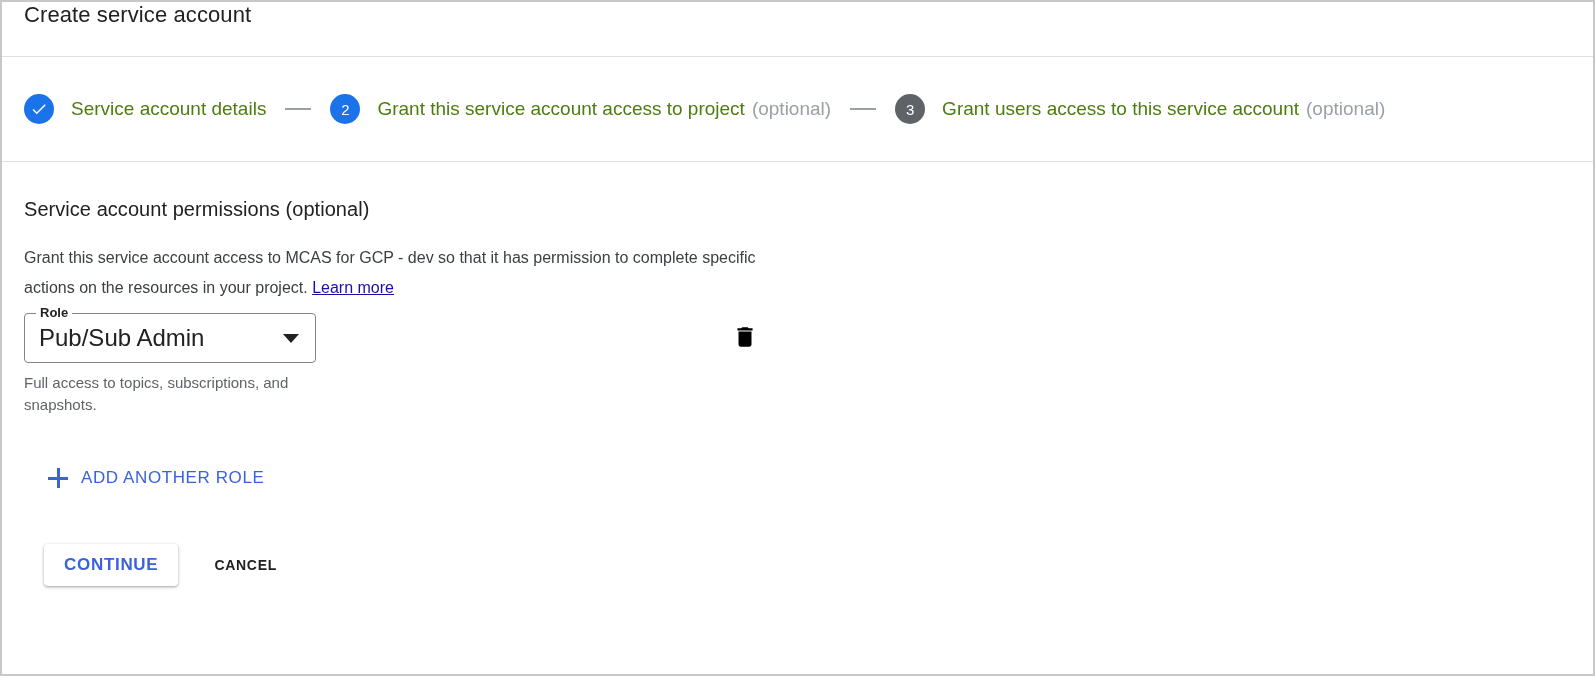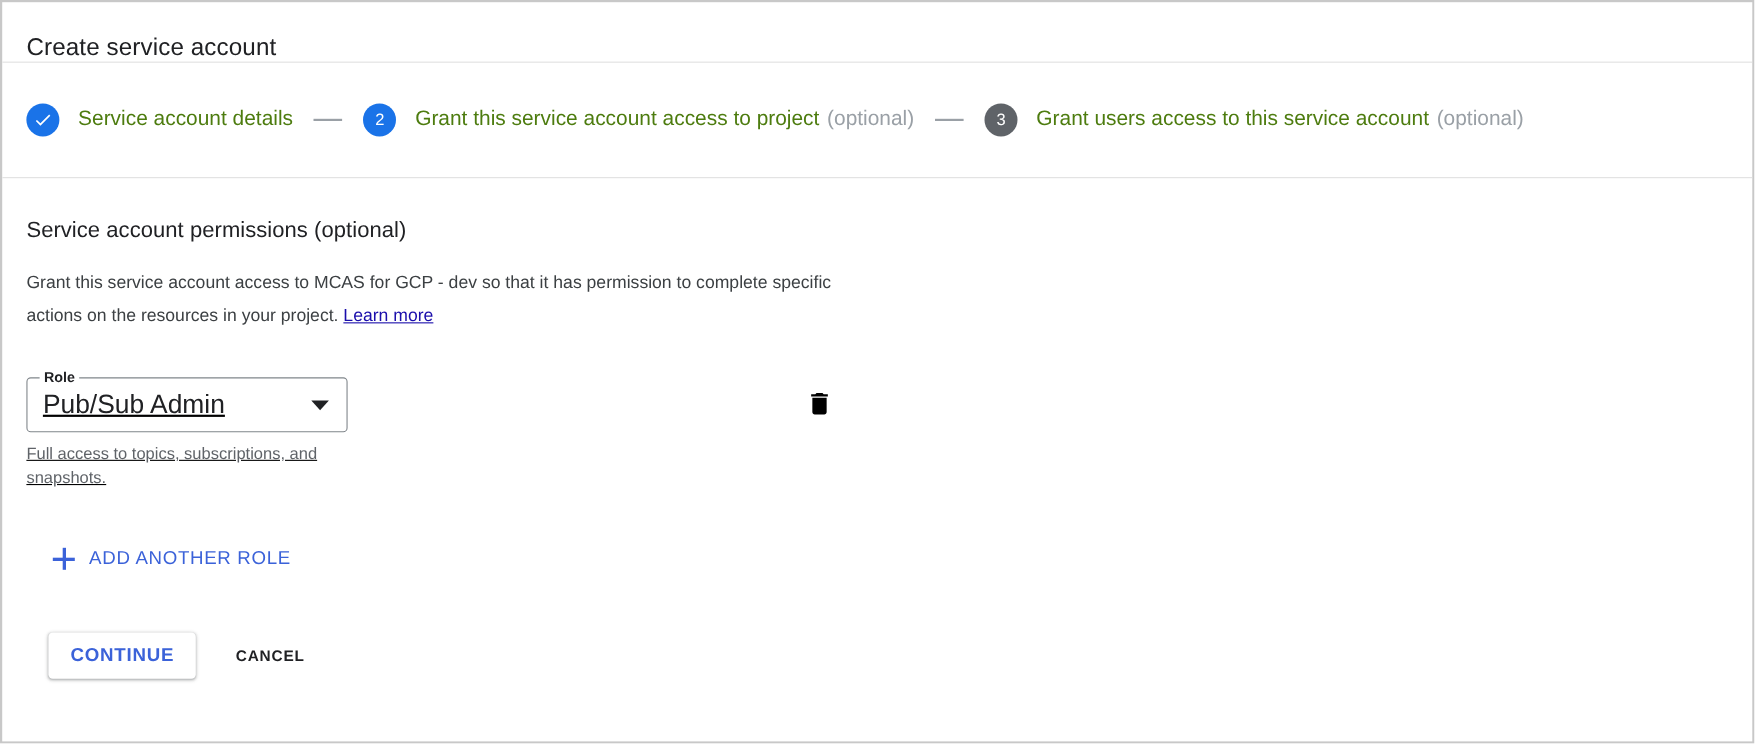--- a/index.html
+++ b/index.html
@@ -19,21 +19,21 @@
     background: #ffffff;
     border: 2px solid #c8c8c8;
     overflow: hidden;
   }
 
   
   .title-bar {
     height: 55px;
     box-sizing: border-box;
     display: flex;
-    align-items: flex-end;
+    align-items: flex-start;
     padding-left: 22px;
     border-bottom: 1px solid #e0e0e0;
   }
   .title-bar .title {
     font-size: 22px;
     color: #202124;
     letter-spacing: 0.1px;
   }
 
   
@@ -107,22 +107,21 @@
   .learn-more {
     color: #1a0dab;
     text-decoration: underline;
     cursor: pointer;
   }
 
   
   .role-row {
     display: flex;
     align-items: flex-start;
-    margin-top: 40px;
-    text-decoration: underline;
+    margin-top: 10px;
   }
   .role-field-wrap {
     width: 292px;
     flex: none;
   }
   .outlined-select {
     position: relative;
     height: 50px;
     box-sizing: border-box;
     border: 1px solid #80868b;

